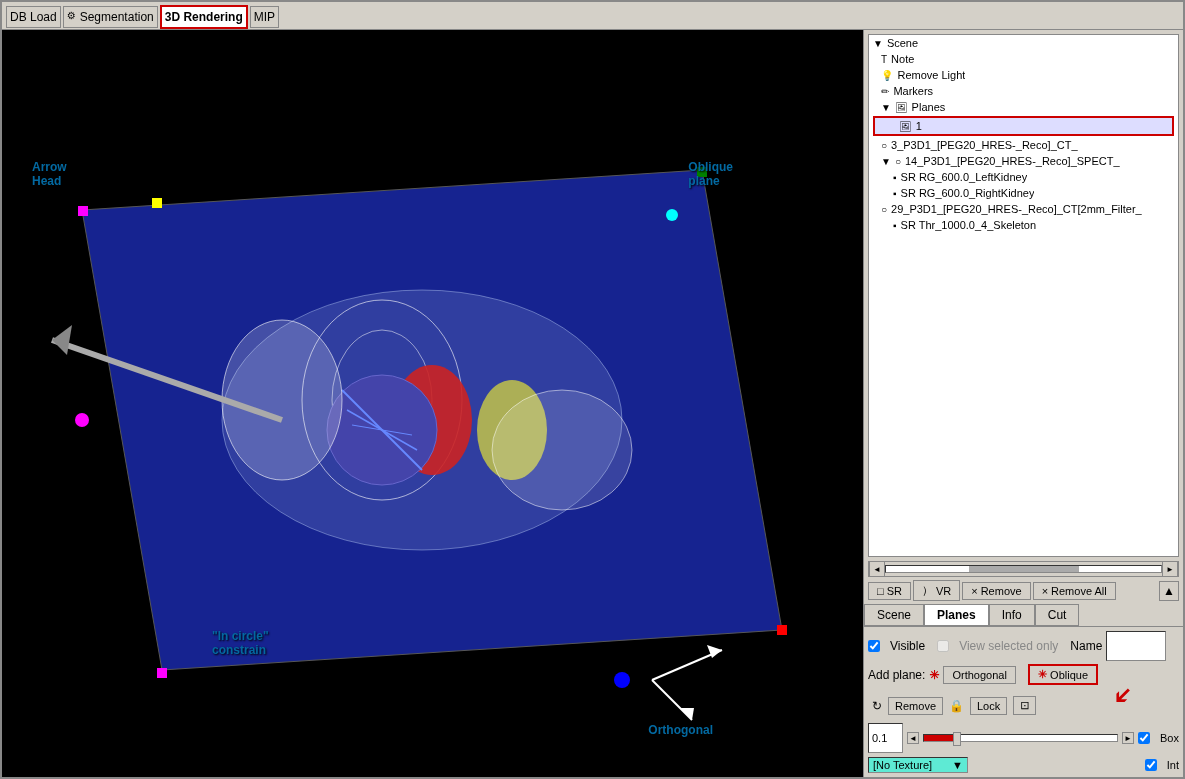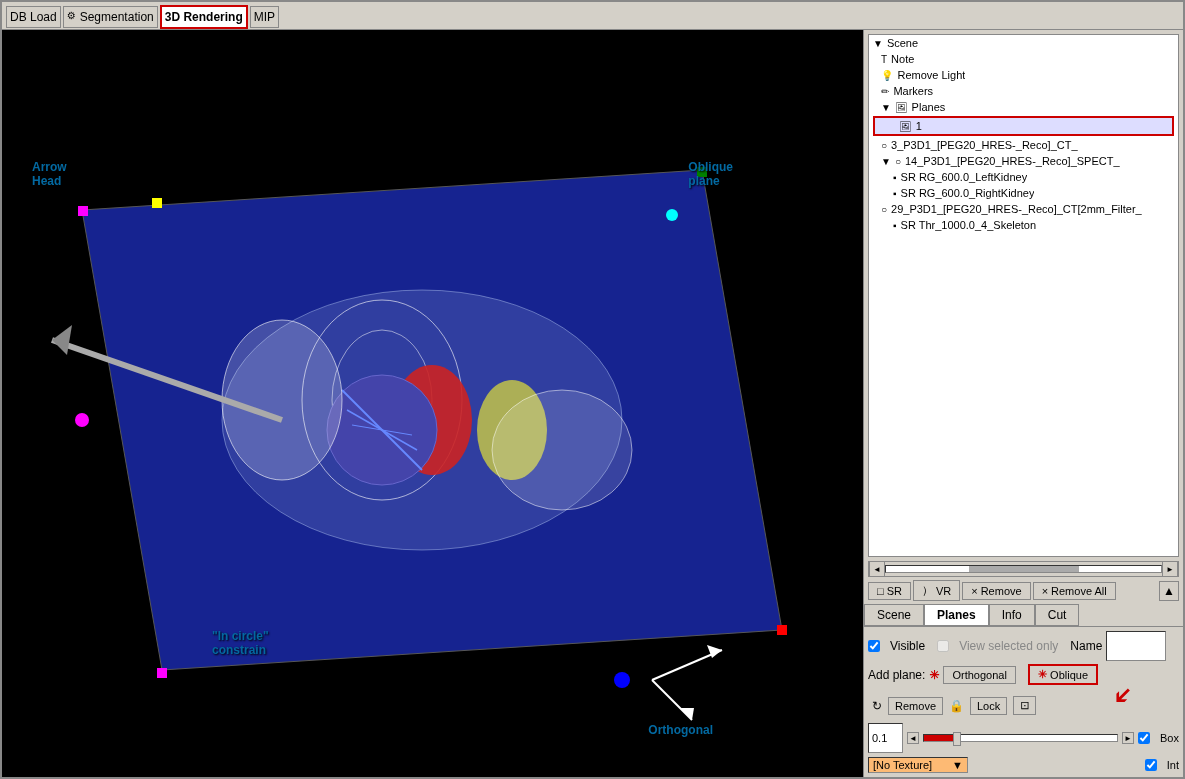--- a/index.html
+++ b/index.html
@@ -322,21 +322,21 @@
             <div class="slider-fill"></div>
             <div class="slider-thumb"></div>
           </div>
           <div class="slider-arrow">►</div>
           <div class="checkbox-label">
             <input type="checkbox" checked="" style="">
             <span>Box</span>
           </div>
         </div>
         <div class="no-texture-row">
-          <div style="display:flex; align-items:center; border:1px inset #888; background:#fdba74; padding:1px 4px; width:100px; font-size:11px;">
+          <div style="display:flex; align-items:center; border:1px inset #888; background:#5eead4; padding:1px 4px; width:100px; font-size:11px;">
             <span>[No Texture]</span>
             <span style="margin-left:auto;">▼</span>
           </div>
           <div class="checkbox-label" style="margin-left:auto;">
             <input type="checkbox" checked="" style="">
             <span>Int</span>
           </div>
         </div>
       </div>
 

